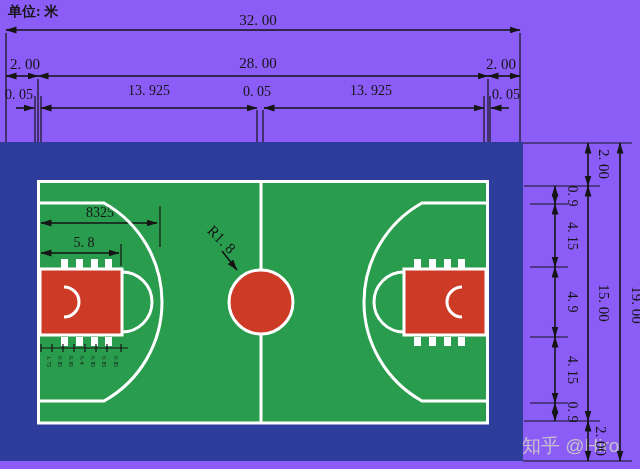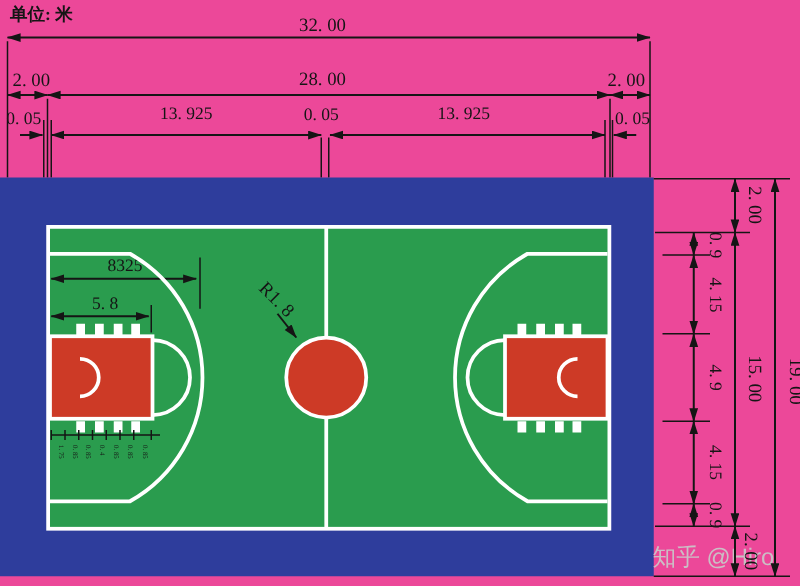--- a/index.html
+++ b/index.html
@@ -1,16 +1,16 @@
 <!DOCTYPE html>
 <html><head>
 <meta charset="utf-8">
 <style>
   html,body{margin:0;padding:0;background:#ffffff;}
-  .stage{position:relative;width:640px;height:469px;background:#ec4899;overflow:hidden;}
+  .stage{position:relative;width:640px;height:469px;background:#8b5cf6;overflow:hidden;}
   svg{display:block;}
   .dl{stroke:#151515;stroke-width:1.6;fill:none;}
   .dlt{stroke:#151515;stroke-width:1.2;fill:none;}
   .cl{stroke:#ffffff;stroke-width:3;fill:none;}
   .dt{font-family:"Liberation Serif","DejaVu Serif",serif;font-size:15px;fill:#151515;}
   .dts{font-family:"Liberation Serif","DejaVu Serif",serif;font-size:14px;fill:#151515;}
   .dtt{font-family:"Liberation Serif","DejaVu Serif",serif;font-size:5.5px;fill:#151515;}
   .unit{font-family:"Liberation Serif","DejaVu Serif",serif;font-size:14px;fill:#151515;font-weight:bold;}
   .wm{font-family:"Liberation Sans","DejaVu Sans",sans-serif;font-size:19px;fill:#c9c9c9;opacity:0.92;}
 </style>

